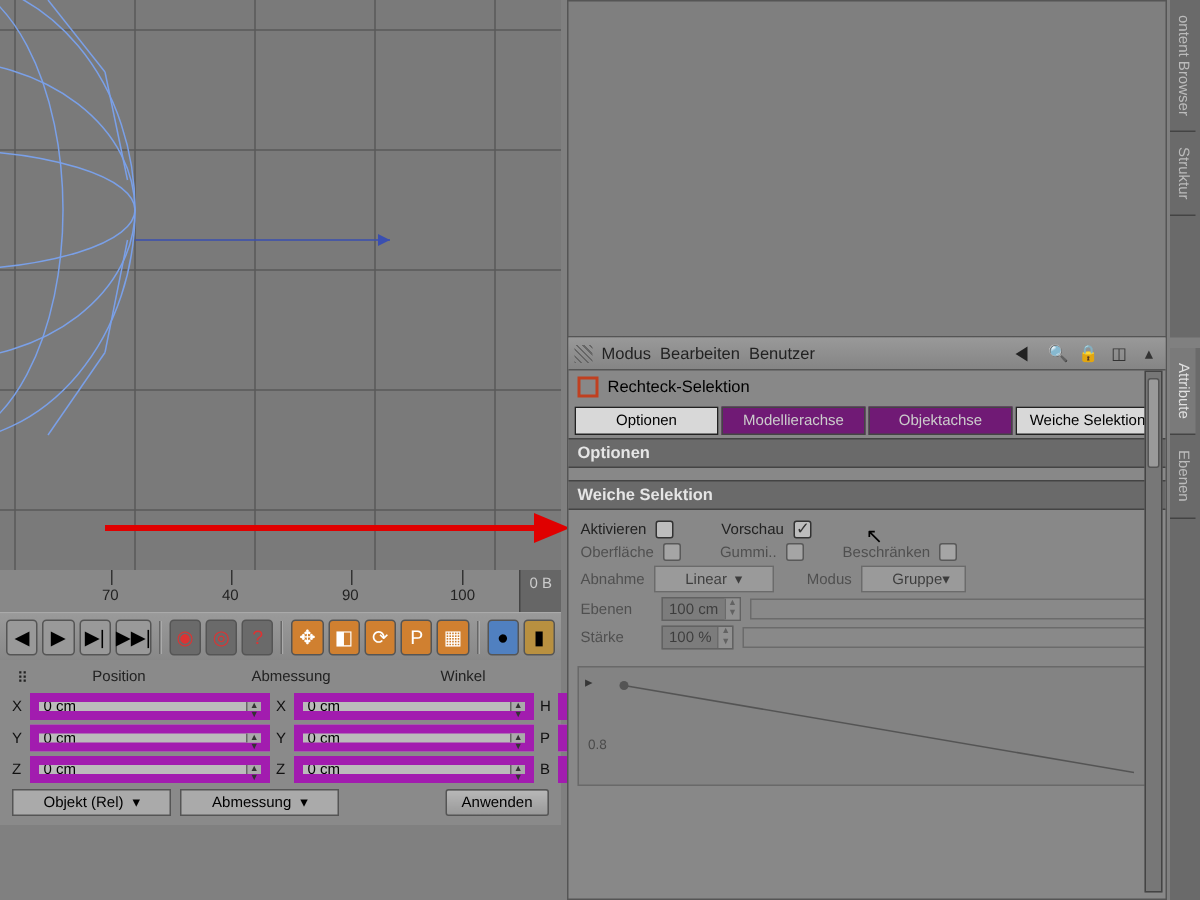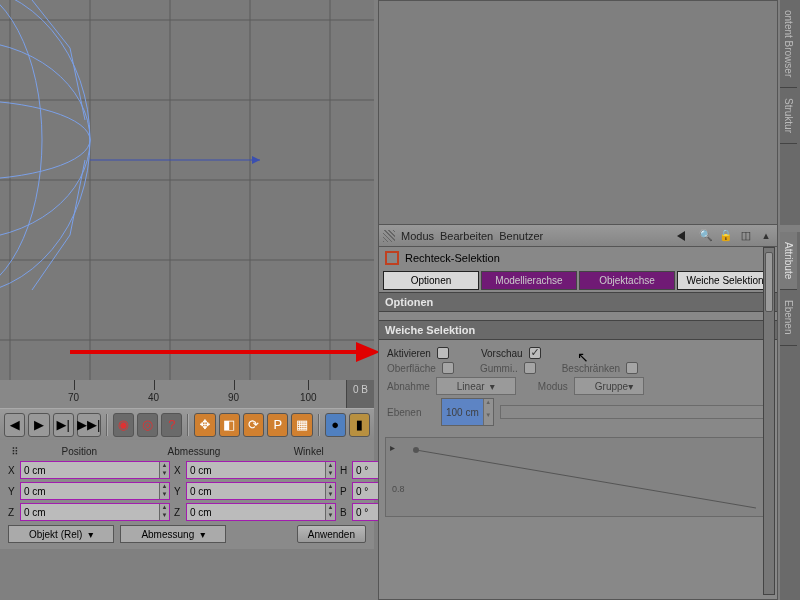--- a/index.html
+++ b/index.html
@@ -21,21 +21,21 @@
   .tbtn.blue { background:#5080c0; }
   .sep { width:2px; height:22px; background:#666; margin:0 2px; border-right:1px solid #aaa;}
 
   .coords { position: absolute; left: 0; top: 440px; width: 374px; padding: 6px 8px; background: #8a8a8a; }
   .chdr { display:flex; margin-bottom:4px; }
   .chdr span { flex:1; text-align:center; font-size:10px; color:#222; }
   .chdr .grip { flex:0 0 14px; }
   .crow { display:flex; gap:4px; margin-bottom:3px; }
   .cfield { flex:1; display:flex; align-items:center; }
   .cfield label { width:12px; font-size:10px; color:#111;}
-  .spin { flex:1; display:flex; background:#bbb; border:1px solid #a21caf; height:18px; }
+  .spin { flex:1; display:flex; background:#bbb; border:6px solid #a21caf; height:18px; }
   .spin input { flex:1; background:transparent; border:none; font-size:10px; padding:0 3px; outline:none; }
   .spin .ar { width:10px; background:#aaa; display:flex; flex-direction:column; border-left:1px solid #666;}
   .spin .ar span { flex:1; font-size:6px; line-height:6px; text-align:center; color:#333;}
   .bottomrow { display:flex; gap:6px; margin-top:4px; }
   .combo { background:#aaa; border:1px solid #555; height:18px; font-size:10px; display:flex; align-items:center; padding:0 20px; }
   .btn { background:linear-gradient(#b8b8b8,#999); border:1px solid #555; height:18px; font-size:10px; display:flex; align-items:center; padding:0 10px; border-radius:2px;}
 
   .panel-top { position:absolute; left:378px; top:0; width:400px; height:225px; background:#7f7f7f; border:1px solid #555;}
 
   .attr { position:absolute; left:378px; top:224px; width:400px; bottom:0; background:#888; border:1px solid #555;}
@@ -54,21 +54,21 @@
   .tab.active { background:#d8d8d8; color:#000; border:1px solid #222;}
   
   .section-hdr { background:#6a6a6a; color:#e5e5e5; font-weight:bold; font-size:11px; padding:3px 6px; border-top:1px solid #444; border-bottom:1px solid #444;}
   .section { padding:4px 8px; }
   .prow { display:flex; align-items:center; margin:3px 0; font-size:10px; gap:6px;}
   .prow label { color:#222;}
   .prow .dots { flex:0 0 auto; color:#555; letter-spacing:1px;}
   .chk { width:12px; height:12px; background:#bdbdbd; border:1px solid #333; border-radius:2px; position:relative; flex-shrink: 0;}
   .chk.on::after { content:"✓"; position:absolute; top:-2px; left:1px; font-size:11px; color:#333;}
   .prow.dim { opacity:0.55; }
-  .numbox { background:#3b82f6; border:1px solid #444; height:28px; display:flex; align-items:center;}
+  .numbox { background:#737373; border:1px solid #444; height:16px; display:flex; align-items:center;}
   .numbox span { padding:0 4px; font-size:10px;}
   .numbox .ar2 { width:10px; background:#999; border-left:1px solid #555; height:100%; display:flex;flex-direction:column;}
   .numbox .ar2 i{flex:1;font-size:6px;text-align:center;font-style:normal;line-height:7px;color:#444;}
   .slider { flex:1; height:14px; background:#8a8a8a; border:1px solid #555;}
 
   .curve { height:80px; margin:4px 6px; background:#808080; border:1px solid #555; position:relative;}
   .curve .yl { position:absolute; left:6px; font-size:9px; color:#222;}
   
   .scroll { position:absolute; right:2px; top:22px; bottom:4px; width:12px; background:#777; border:1px solid #444;}
   .scroll .thumb { position:absolute; left:1px; right:1px; top:4px; height:60px; background:#9a9a9a; border:1px solid #555; border-radius:2px;}
@@ -331,20 +331,31 @@
       <label style="width:48px">Ebenen</label>
       <div class="numbox">
           <span>100 cm</span>
           <div class="ar2">
             <i>▲</i>
             <i>▼</i>
           </div>
         </div>
       <div class="slider"></div>
     </div>
+    <div class="prow dim">
+      <label style="width:48px">Stärke</label>
+      <div class="numbox">
+          <span>100 %</span>
+          <div class="ar2">
+            <i>▲</i>
+            <i>▼</i>
+          </div>
+        </div>
+      <div class="slider"></div>
+    </div>
   </div>
   <div class="curve dim" style="opacity:0.6">
     <div style="position:absolute;left:4px;top:4px;font-size:10px">▸</div>
     <svg width="100%" height="100%">
         <line x1="30" y1="12" x2="370" y2="70" stroke="#333" stroke-width="1"></line>
         <circle cx="30" cy="12" r="3" fill="#333"></circle>
       </svg>
     <span class="yl" style="top:46px">0.8</span>
   </div>
 

